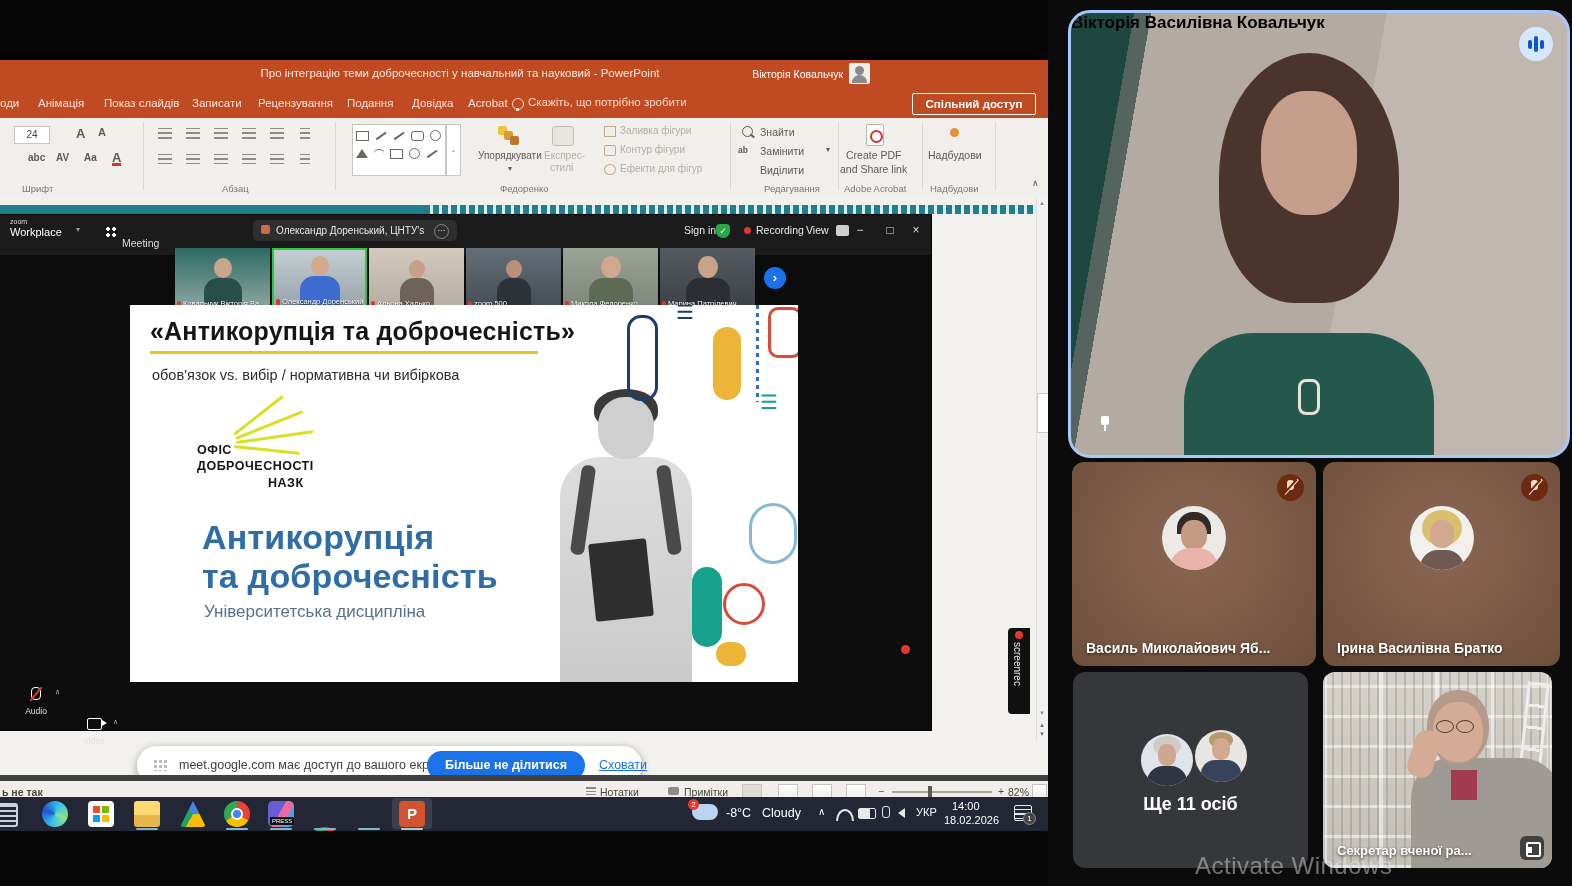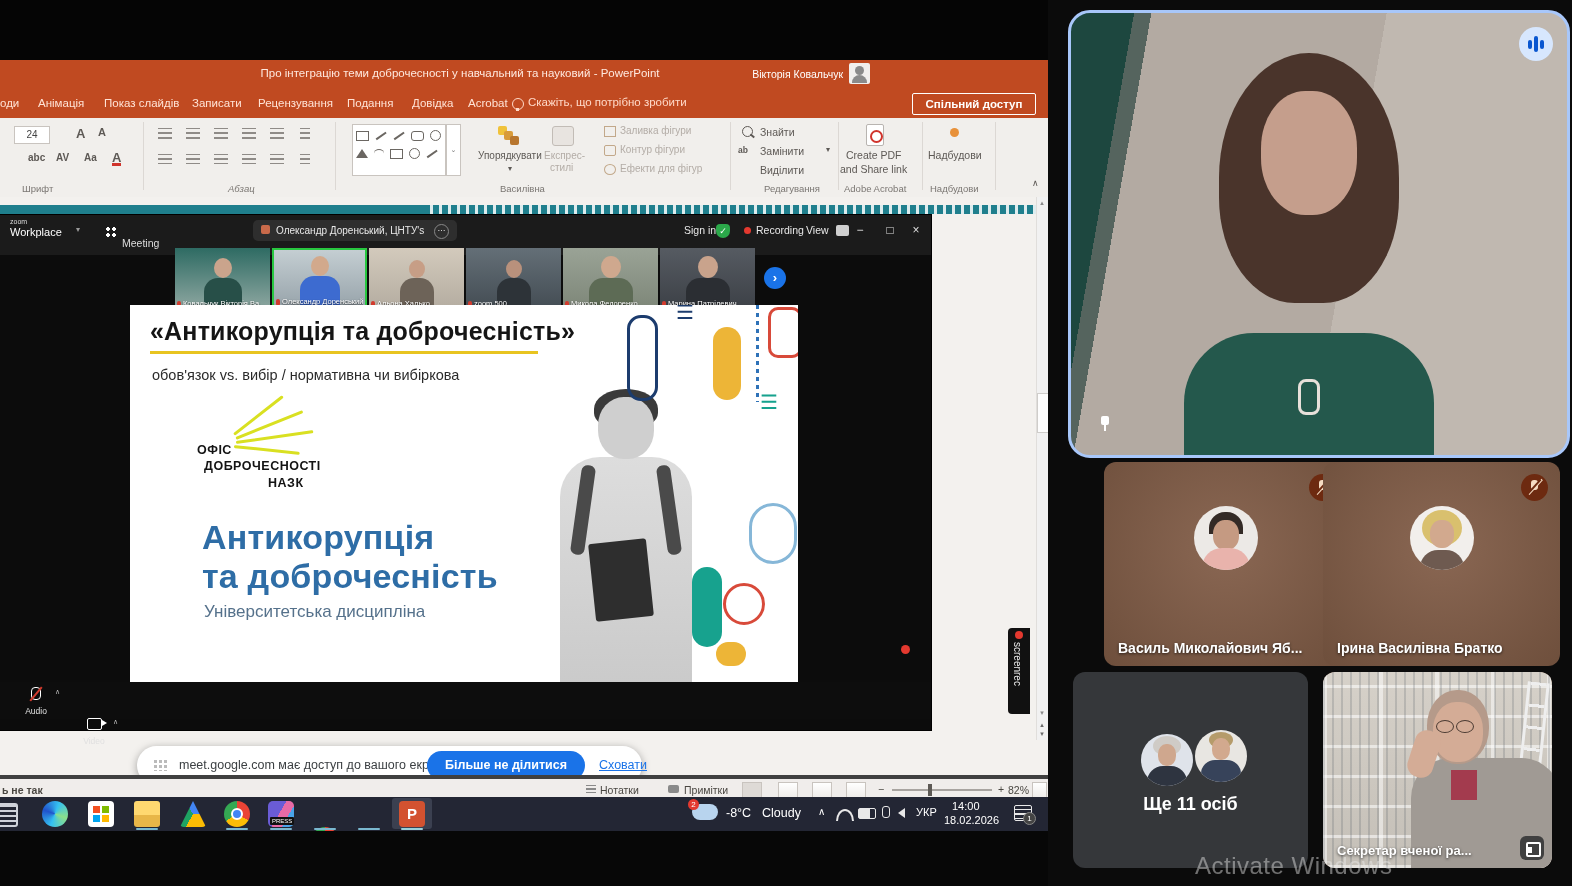--- a/index.html
+++ b/index.html
@@ -40,21 +40,21 @@
   .shp-arc{width:10px;height:8px;border-top:1.5px solid #6b6762;border-radius:50% 50% 0 0;}
   .arrco{width:9px;height:9px;border-radius:2px;}
   
   .ppt-canvas{left:0;top:197px;width:1048px;height:578px;background:#f3f1ee;}
   .tealstrip{left:0;top:8px;width:1036px;height:9px;background:#1f7f8d;}
   .tealdash{left:430px;top:0;width:606px;height:9px;background:repeating-linear-gradient(90deg,rgba(255,255,255,.85) 0 3px,transparent 3px 9px);}
   .vscroll{left:1036px;top:0;width:12px;height:543px;background:#f1f1f1;border-left:1px solid #e0dedb;}
   .scr-arrow{left:1037px;width:10px;font-size:7px;color:#8a8a8a;text-align:center;}
   .scr-thumb{left:1037px;top:196px;width:10px;height:38px;background:#fdfdfd;border:1px solid #cfcdca;}
   
-  .ppt-status{left:0;top:775px;width:1048px;height:22px;background:#f0edeb;border-top:4px solid #404040;font-size:10.5px;color:#4a4742;}
+  .ppt-status{left:0;top:775px;width:1048px;height:22px;background:#f0edeb;border-top:6px solid #404040;font-size:10.5px;color:#4a4742;}
   .viewbox{top:3px;width:18px;height:15px;border:1px solid #c9c4bf;background:linear-gradient(#fff,#efece9);}
   .sliderline{top:10px;width:100px;height:2px;background:#a8a4a0;}
   .sliderthumb{top:5px;width:4px;height:12px;background:#5d5955;}
   
   .zoomwin{left:0;top:215px;width:931px;height:515px;background:#0c0c0c;box-shadow:0 0 0 1px #000;}
   .zoom-titlebar{left:0;top:0;width:931px;height:40px;background:#1b1b1b;color:#e8e8e8;}
   .ztb-brand1{left:10px;top:3px;font-size:7px;color:#ddd;}
   .ztb-brand2{left:10px;top:11px;font-size:11px;color:#fff;}
   .ztb-tab{font-size:10.5px;color:#ddd;}
   .zmt-pill{left:253px;top:5px;height:21px;background:#2e2e2e;border-radius:5px;color:#e8e8e8;font-size:10px;line-height:21px;padding:0 8px;}
@@ -199,21 +199,21 @@
     <div class="abs ric" style="left:214px;top:10px;"></div>
     <div class="abs ric" style="left:242px;top:10px;"></div>
     <div class="abs ric" style="left:270px;top:10px;"></div>
     <div class="abs ric" style="left:158px;top:36px;"></div>
     <div class="abs ric" style="left:186px;top:36px;"></div>
     <div class="abs ric" style="left:214px;top:36px;"></div>
     <div class="abs ric" style="left:242px;top:36px;"></div>
     <div class="abs ric" style="left:270px;top:36px;"></div>
     <div class="abs ric" style="left:300px;top:10px;width:10px;"></div>
     <div class="abs ric" style="left:300px;top:36px;width:10px;"></div>
-    <div class="abs rgroup-label" style="left:228px;font-style:italic;">Абзац</div>
+    <div class="abs rgroup-label" style="left:222px;">Абзац</div>
     <div class="abs rdiv" style="left:335px;"></div>
 
     <div class="abs shapebox">
       <span class="shp shp-rect"></span><span class="shp shp-line"></span><span class="shp shp-line"></span><span class="shp shp-rrect"></span><span class="shp shp-circ"></span><br>
       <span class="shp shp-tri"></span><span class="shp shp-arc"></span><span class="shp shp-rect"></span><span class="shp shp-circ"></span><span class="shp shp-line"></span>
     </div>
     <div class="abs" style="left:446px;top:6px;width:13px;height:50px;background:#fff;border:1px solid #c9c4bf;font-size:7px;color:#777;text-align:center;line-height:50px;">⌄</div>
     <div class="abs" style="left:498px;top:8px;">
       <span class="abs arrco" style="left:0;top:0;background:#f0c23a;"></span>
       <span class="abs arrco" style="left:6px;top:5px;background:#d89b3a;"></span>
@@ -223,21 +223,21 @@
     <div class="abs rtext" style="left:508px;top:46px;font-size:8px;">▾</div>
     <div class="abs" style="left:552px;top:8px;width:20px;height:18px;border:1.5px solid #c2bcb6;border-radius:3px;background:#e8e4e0;"></div>
     <div class="abs rtext-dis" style="left:544px;top:32px;">Експрес-</div>
     <div class="abs rtext-dis" style="left:550px;top:44px;">стилі</div>
     <div class="abs rtext-dis" style="left:620px;top:7px;">Заливка фігури</div>
     <div class="abs rtext-dis" style="left:620px;top:26px;">Контур фігури</div>
     <div class="abs rtext-dis" style="left:620px;top:45px;">Ефекти для фігур</div>
     <div class="abs" style="left:604px;top:8px;width:10px;height:9px;border:1.5px solid #c2a88a;"></div>
     <div class="abs" style="left:604px;top:27px;width:10px;height:9px;border:1.5px solid #c2a88a;border-radius:2px;"></div>
     <div class="abs" style="left:604px;top:46px;width:10px;height:9px;border:1.5px solid #c2a88a;border-radius:50%;"></div>
-    <div class="abs rgroup-label" style="left:500px;">Василівна</div>
+    <div class="abs rgroup-label" style="left:500px;">Федоренко</div>
     <div class="abs rdiv" style="left:730px;"></div>
 
     <div class="abs" style="left:742px;top:8px;width:9px;height:9px;border:1.5px solid #5d5955;border-radius:50%;"></div>
     <div class="abs" style="left:750px;top:17px;width:5px;height:1.5px;background:#5d5955;transform:rotate(40deg);"></div>
     <div class="abs rtext" style="left:760px;top:8px;font-size:10.5px;">Знайти</div>
     <div class="abs rtext" style="left:738px;top:27px;font-size:8.5px;font-weight:bold;">ab</div>
     <div class="abs rtext" style="left:760px;top:27px;font-size:10.5px;">Замінити</div>
     <div class="abs rtext" style="left:826px;top:27px;font-size:8px;">▾</div>
     <div class="abs rtext" style="left:760px;top:46px;font-size:10.5px;">Виділити</div>
     <div class="abs rgroup-label" style="left:764px;">Редагування</div>
@@ -327,21 +327,21 @@
     <div class="abs slide">
       <div class="abs sl-title">«Антикорупція та доброчесність»</div>
       <div class="abs sl-underline"></div>
       <div class="abs sl-sub">обов'язок vs. вибір / нормативна чи вибіркова</div>
 
       <div class="abs ray" style="left:104px;top:128px;width:62px;transform:rotate(-38deg);"></div>
       <div class="abs ray" style="left:106px;top:132px;width:72px;transform:rotate(-22deg);"></div>
       <div class="abs ray" style="left:106px;top:136px;width:78px;transform:rotate(-8deg);"></div>
       <div class="abs ray" style="left:104px;top:140px;width:66px;transform:rotate(6deg);"></div>
       <div class="abs logo-t" style="left:67px;top:138px;">ОФІС</div>
-      <div class="abs logo-t" style="left:74px;top:154px;">ДОБРОЧЕСНОСТІ</div>
+      <div class="abs logo-t" style="left:67px;top:154px;">ДОБРОЧЕСНОСТІ</div>
       <div class="abs logo-t" style="left:138px;top:171px;text-align:center;">НАЗК</div>
 
       <div class="abs sl-h1" style="top:252px;">та доброчесність</div>
       <div class="abs sl-h1" style="top:213px;">Антикорупція</div>
       <div class="abs sl-h2">Університетська дисципліна</div>
 
       <div class="abs ph-body"></div>
       <div class="abs ph-strap1"></div>
       <div class="abs ph-strap2"></div>
       <div class="abs ph-folder"></div>
@@ -483,23 +483,24 @@
       <div class="audiochip">
         <i style="height:9px;"></i>
           <i style="height:16px;"></i>
           <i style="height:9px;"></i>
       </div>
       <div style="position:absolute;left:48%;top:40px;width:180px;height:250px;background:#4a342b;border-radius:50% 50% 42% 42%;transform:translateX(-50%);"></div>
       <div style="position:absolute;left:48%;top:78px;width:96px;height:124px;background:#c59e8c;border-radius:46%;transform:translateX(-50%);"></div>
       <div style="position:absolute;left:48%;bottom:-18px;width:250px;height:140px;background:#24584c;border-radius:70px 70px 0 0;transform:translateX(-50%);"></div>
       <div style="position:absolute;left:48%;bottom:40px;width:16px;height:30px;border:3px solid #e8e0da;border-radius:8px;transform:translateX(-50%);"></div>
       <div class="pin" style="left:26px;bottom:24px;"></div>
-    </div>
-
-    <div class="tile" style="left:24px;top:462px;width:244px;height:204px;background:radial-gradient(circle at 50% 42%,#8a6753,#6e4f3c);margin-left:32px;">
+      <div class="nm" style="left:62px;bottom:22px;font-size:17px;font-weight:bold;">Вікторія Василівна Ковальчук</div>
+    </div>
+
+    <div class="tile" style="left:24px;top:462px;width:244px;height:204px;background:radial-gradient(circle at 50% 42%,#8a6753,#6e4f3c);">
       <div class="micoff">
           <span class="b"></span>
           <span class="s"></span>
         </div>
       <div class="avat" style="background:#ece9e6;">
         <span style="position:absolute;left:15px;top:6px;width:34px;height:22px;background:#332a26;border-radius:16px 16px 0 0;"></span>
         <span style="position:absolute;left:19px;top:14px;width:26px;height:30px;background:#c59a82;border-radius:45%;"></span>
         <span style="position:absolute;left:8px;top:42px;width:48px;height:22px;background:#e9b3ac;border-radius:20px 20px 0 0;"></span>
       </div>
       <div class="nm">Василь Миколайович Яб...</div>

